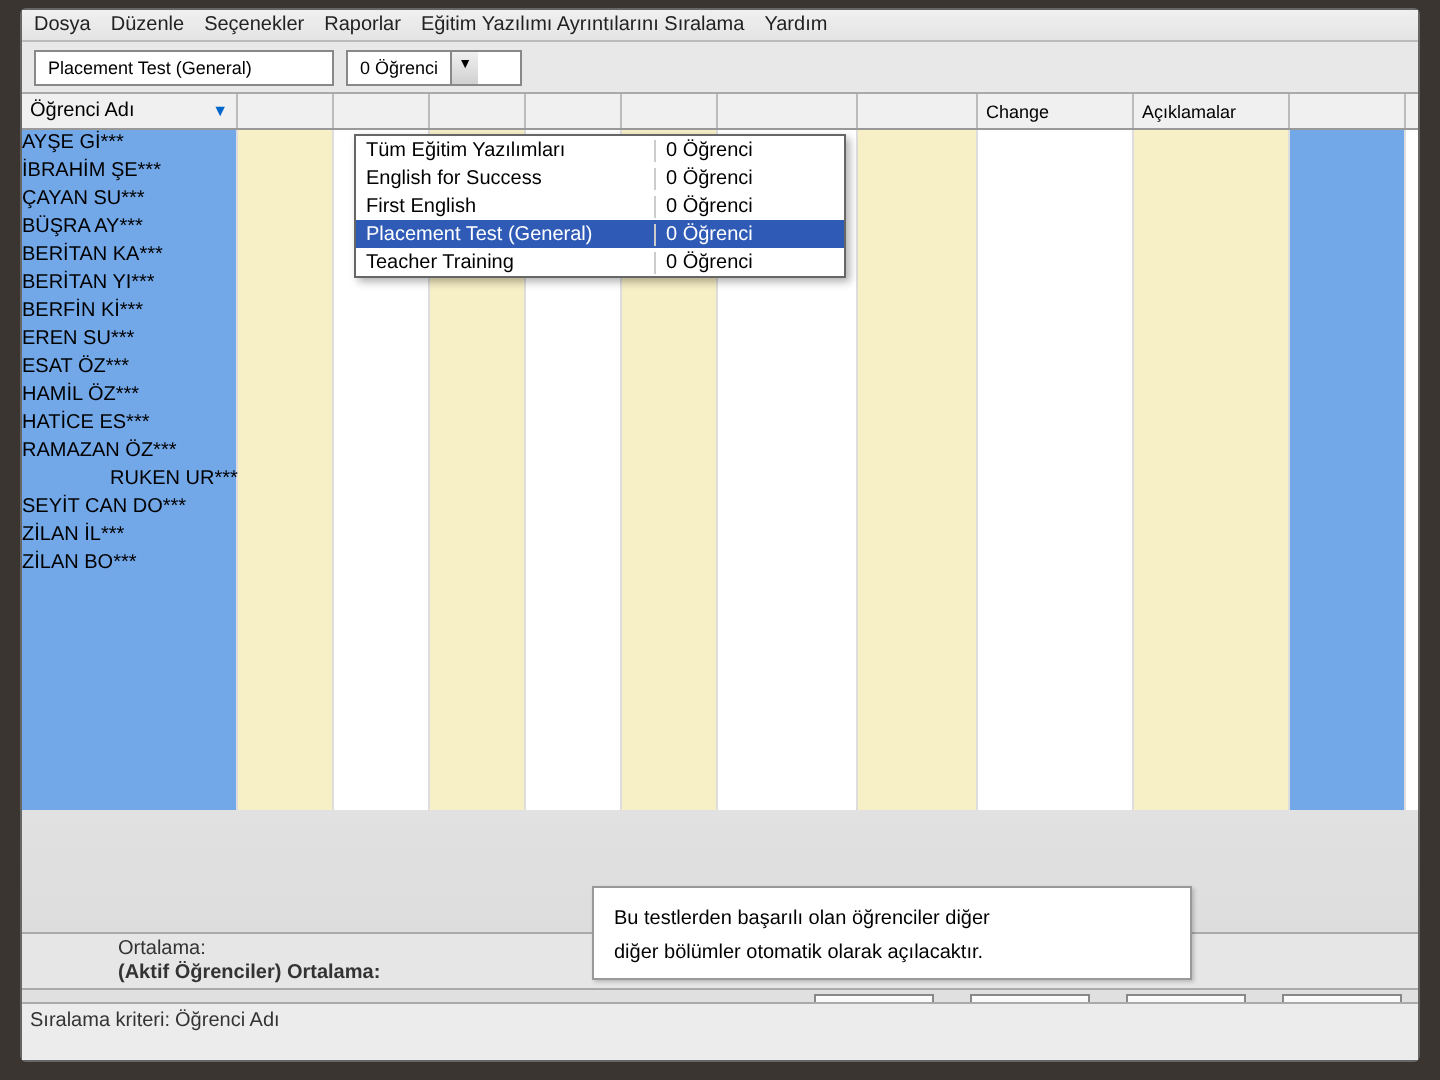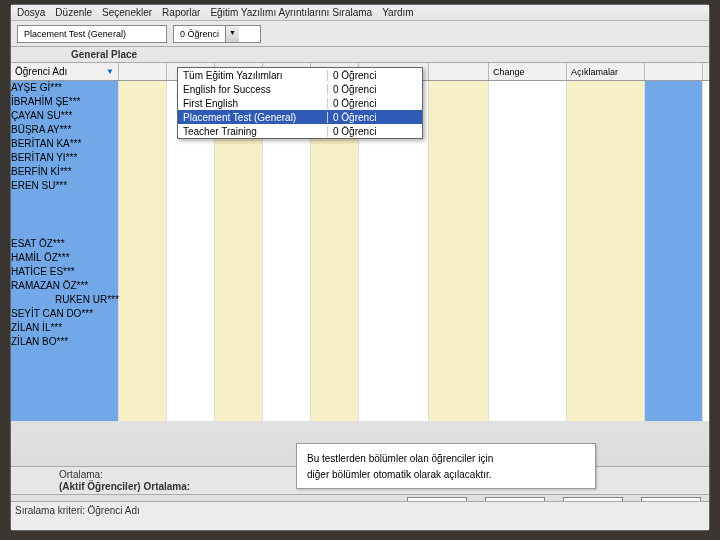--- a/index.html
+++ b/index.html
@@ -61,23 +61,20 @@
   <div class="toolbar">
     <div class="combo combo2">
       <span>Placement Test (General)</span>
     </div>
     <div class="combo combo3">
       <span>0 Öğrenci</span>
       <div class="arr">▼</div>
     </div>
   </div>
 
-  <div class="subhead">
-    <span>General Place</span>
-  </div>
 
   <div class="colhead">
     <div class="c0">
         <span>Öğrenci Adı</span>
         <span class="chev">▼</span>
       </div>
     <div class="c1"></div>
     <div class="c2"></div>
     <div class="c3"></div>
     <div class="c4"></div>
@@ -105,21 +102,21 @@
     </div>
     <div class="names" id="names">
         <div class="nm" style="height: 14px; line-height: 14px;">AYŞE Gİ***</div>
         <div class="nm" style="height: 14px; line-height: 14px;">İBRAHİM ŞE***</div>
         <div class="nm" style="height: 14px; line-height: 14px;">ÇAYAN SU***</div>
         <div class="nm" style="height: 14px; line-height: 14px;">BÜŞRA AY***</div>
         <div class="nm" style="height: 14px; line-height: 14px;">BERİTAN KA***</div>
         <div class="nm" style="height: 14px; line-height: 14px;">BERİTAN YI***</div>
         <div class="nm" style="height: 14px; line-height: 14px;">BERFİN Kİ***</div>
         <div class="nm" style="height: 14px; line-height: 14px;">EREN SU***</div>
-        <div class="nm" style="height: 14px; line-height: 14px; margin-top: 44px;">ESAT ÖZ***</div>
+        <div class="nm" style="height: 14px; line-height: 14px;">ESAT ÖZ***</div>
         <div class="nm" style="height: 14px; line-height: 14px;">HAMİL ÖZ***</div>
         <div class="nm" style="height: 14px; line-height: 14px;">HATİCE ES***</div>
         <div class="nm" style="height: 14px; line-height: 14px;">RAMAZAN ÖZ***</div>
         <div class="nm" style="height: 14px; line-height: 14px; padding-left: 44px;">RUKEN UR***</div>
         <div class="nm" style="height: 14px; line-height: 14px;">SEYİT CAN DO***</div>
         <div class="nm" style="height: 14px; line-height: 14px;">ZİLAN İL***</div>
         <div class="nm" style="height: 14px; line-height: 14px;">ZİLAN BO***</div>
       </div>
   </div>
 
@@ -158,15 +155,15 @@
     <div class="btn dis">Seç</div>
   </div>
 
   <div class="status">
     <span>Sıralama kriteri:</span>&nbsp;
     <span>Öğrenci Adı</span>
   </div>
 </div>
 
 <div class="note">
-  <span>Bu testlerden bölümler olan öğrenciler için</span><br>
+  <span>Bu testlerden başarılı olan öğrenciler diğer</span><br>
   <span>diğer bölümler otomatik olarak açılacaktır.</span>
 </div>
 
 </body></html>

